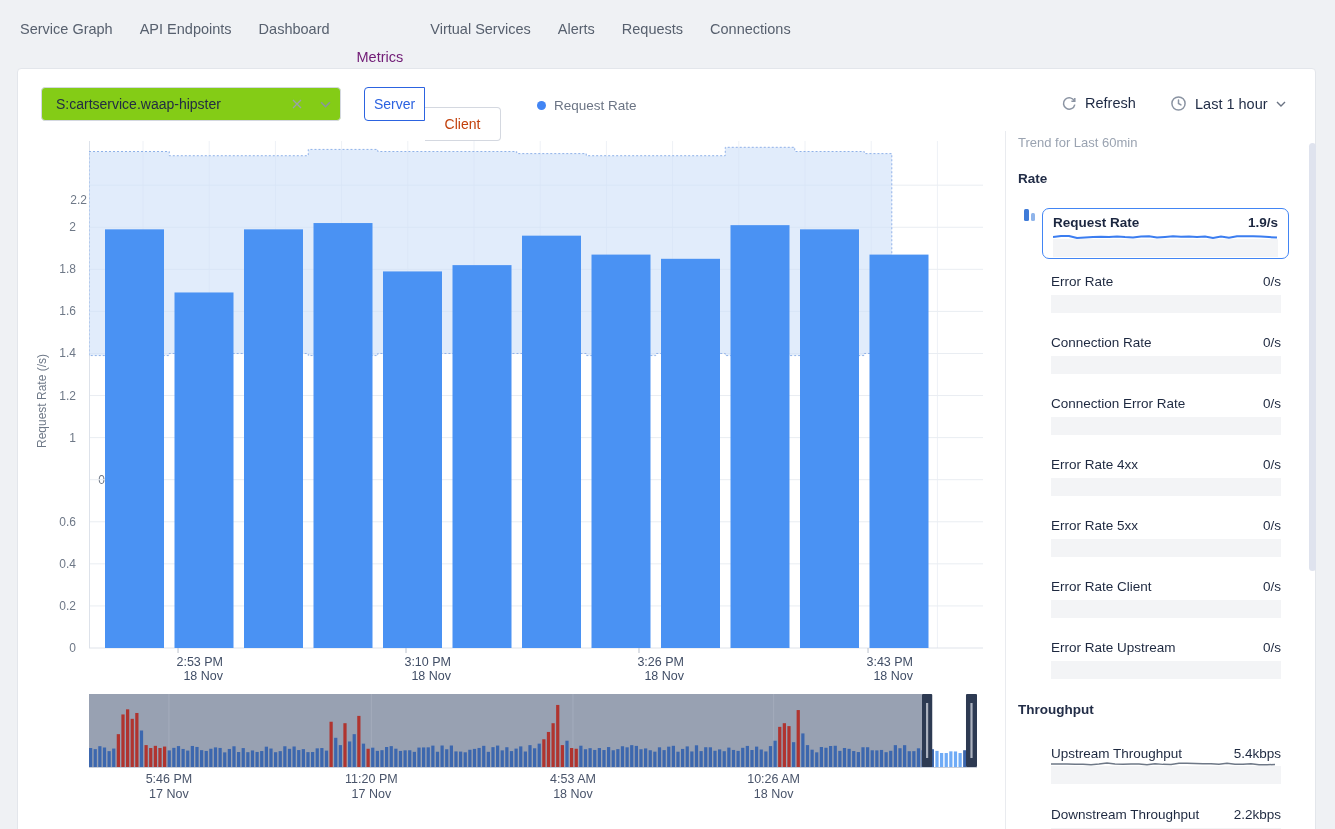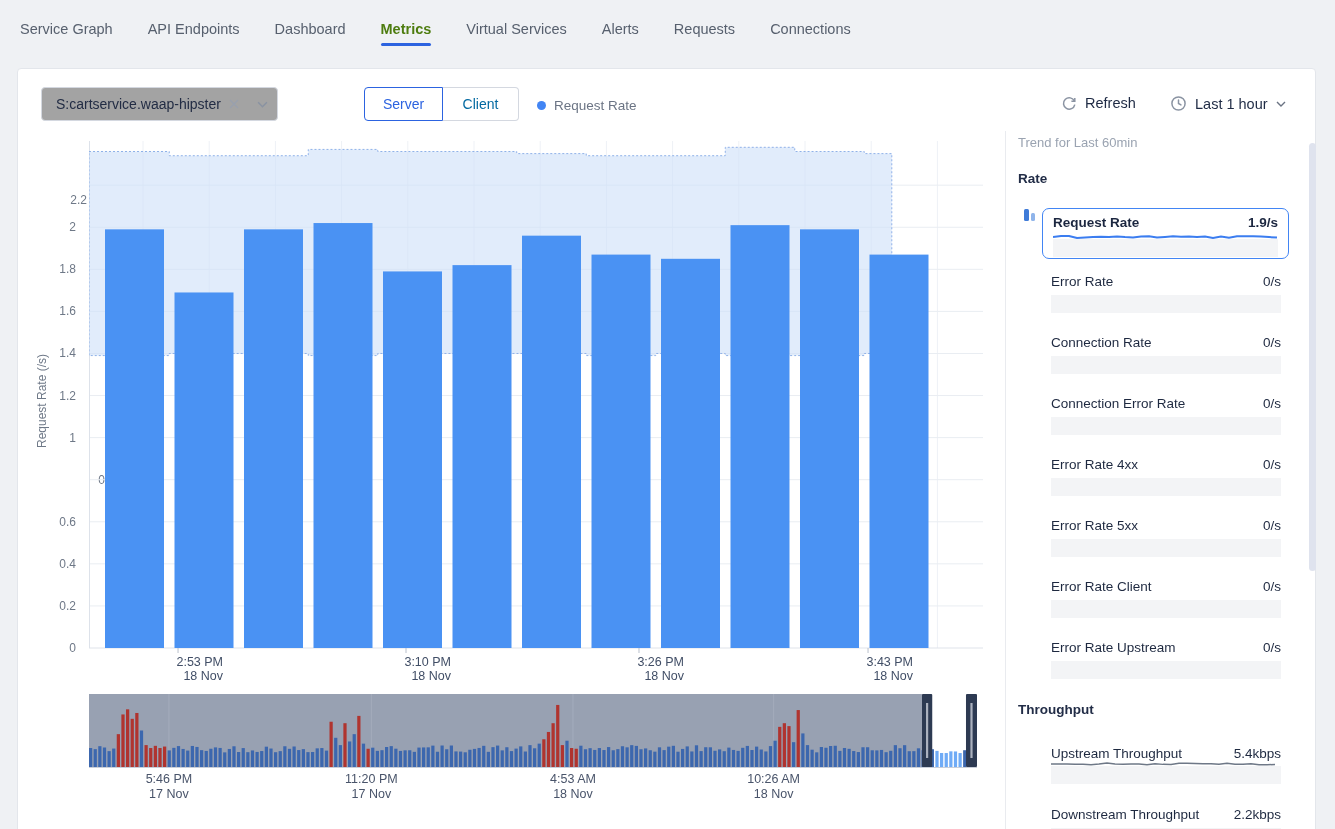--- a/index.html
+++ b/index.html
@@ -1,36 +1,36 @@
 <!DOCTYPE html>
 <html><head>
 <meta charset="utf-8">
 <style>
   html,body{margin:0;padding:0;}
   body{width:1335px;height:829px;background:#eff1f4;overflow:hidden;
        font-family:"Liberation Sans", sans-serif;color:#222d47;position:relative;}
   
-  .topnav{position:absolute;left:20px;top:21px;display:flex;gap:35px;}
+  .topnav{position:absolute;left:20px;top:21px;display:flex;gap:27px;}
   .tn-item{font-size:14.5px;color:#57606e;cursor:pointer;}
-  .tn-item.active{color:#4d7c0f;font-weight:700;}
+  .tn-item.active{color:#701a75;font-weight:400;margin-top:28px;}
   .tn-item.active::after{content:'';display:block;height:3px;background:#2c63e0;border-radius:2px;margin-top:6px;}
   
   .card{position:absolute;left:17px;top:68px;width:1299px;height:792px;background:#fff;
         border:1px solid #e3e6eb;border-radius:4px;box-sizing:border-box;}
   
-  .select{position:absolute;left:23px;top:18px;width:237px;height:34px;border:1px solid #d4d8e0;
-          border-radius:4px;box-sizing:border-box;display:flex;align-items:center;background:#a3a3a3;cursor:pointer;}
+  .select{position:absolute;left:23px;top:18px;width:300px;height:34px;border:1px solid #d4d8e0;
+          border-radius:4px;box-sizing:border-box;display:flex;align-items:center;background:#84cc16;cursor:pointer;}
   .select .val{flex:1;padding-left:14px;font-size:14px;color:#222c44;}
   .select .xi{width:26px;display:flex;justify-content:center;}
   .select .ci{width:30px;display:flex;justify-content:center;}
   .seg{position:absolute;left:346px;top:18px;display:flex;}
   .seg button{height:34px;box-sizing:border-box;background:#fff;font-size:14px;cursor:pointer;
               font-family:inherit;}
-  .seg .on{width:79px;border:1px solid #2c63e0;border-radius:4px 0 0 4px;color:#2c63e0;z-index:2;}
-  .seg .off{width:76px;border:1px solid #d4d8e0;border-left:none;border-radius:0 4px 4px 0;color:#0369a1;}
+  .seg .on{width:61px;border:1px solid #2c63e0;border-radius:4px 0 0 4px;color:#2c63e0;z-index:2;}
+  .seg .off{width:76px;border:1px solid #d4d8e0;border-left:none;border-radius:0 4px 4px 0;color:#c2410c;margin-top:20px;}
   .legend{position:absolute;left:519px;top:29px;display:flex;align-items:center;gap:8px;}
   .legend .dot{width:9px;height:9px;border-radius:50%;}
   .legend .lab{font-size:13.5px;color:#6b7484;}
   .tool-r{position:absolute;top:26px;display:flex;align-items:center;gap:8px;cursor:pointer;}
   .tool-r .txt{font-size:14.5px;color:#1e2a44;}
   
   .ylabel{position:absolute;left:24px;top:332px;transform:translate(-50%,-50%) rotate(-90deg);
           white-space:nowrap;font-size:12px;color:#6e7887;}
   .ytick{position:absolute;left:0;width:58px;text-align:right;font-size:12px;color:#6e7887;}
   .plot{position:absolute;left:71px;top:72px;}

